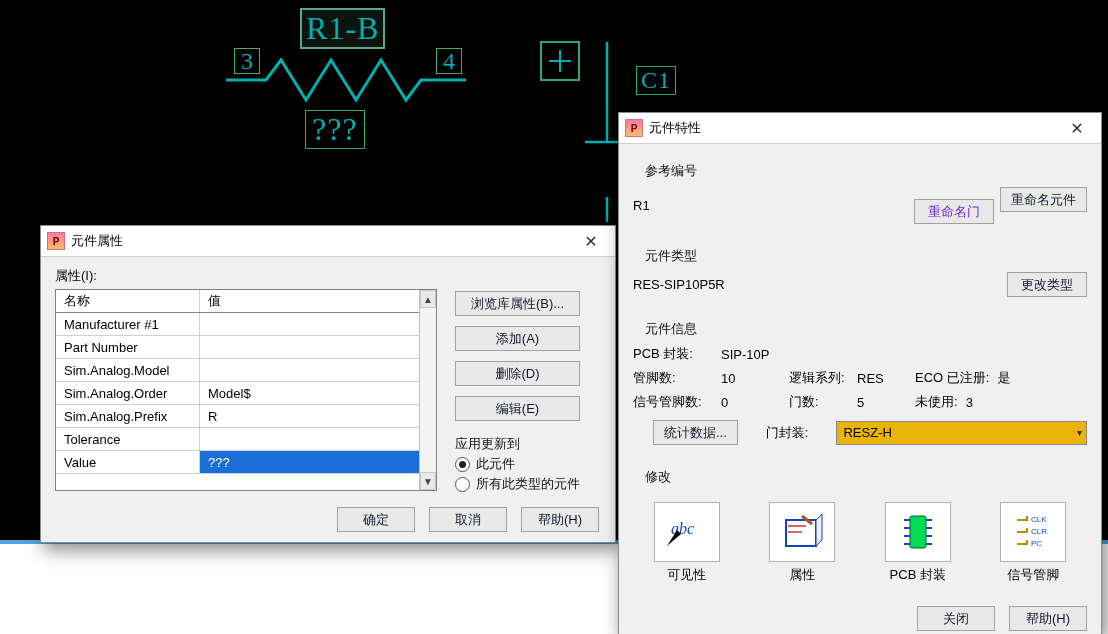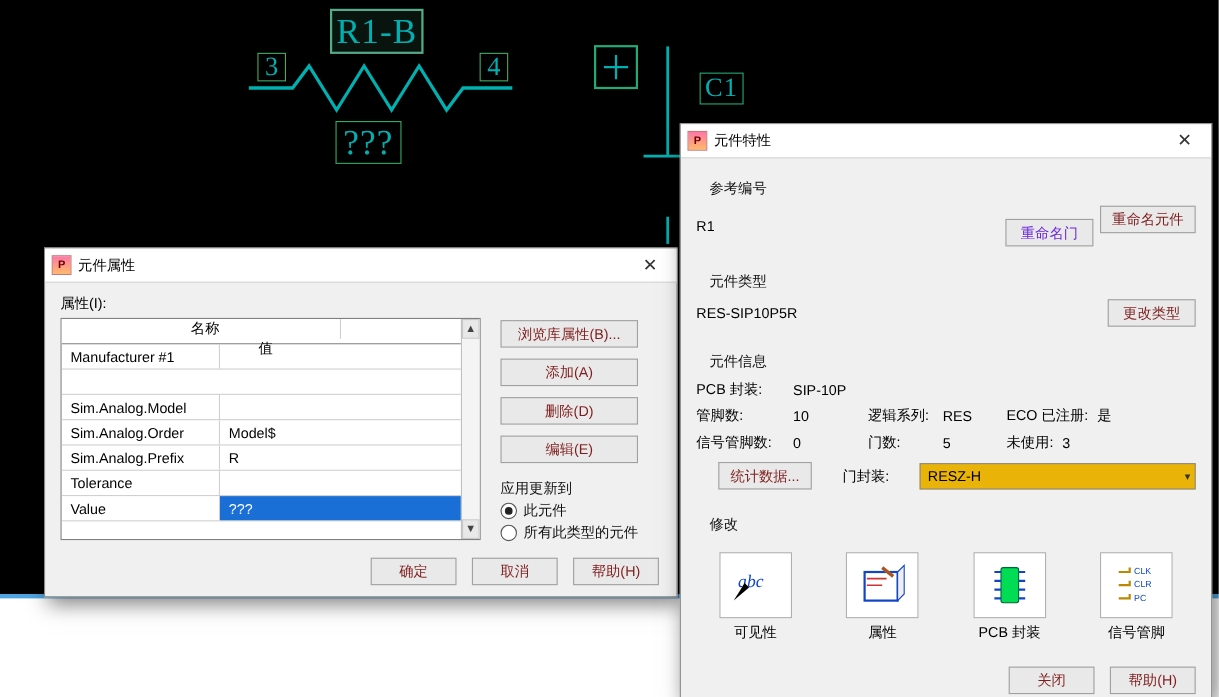--- a/index.html
+++ b/index.html
@@ -122,21 +122,21 @@
   .btn {
     display: inline-flex;
     align-items: center;
     justify-content: center;
     height: 25px;
     min-width: 90px;
     padding: 0 10px;
     background: #e9e9e9;
     border: 1px solid #a0a0a0;
     font-size: 13px;
-    color: #7f1d1d;
+    color: #0f172a;
     cursor: pointer;
     box-sizing: border-box;
   }
   .btn.small { min-width: 80px; }
   .groupbox {
     border: 0;
     padding: 0;
     margin: 0 0 10px 0;
   }
   .groupbox .legend {
@@ -166,21 +166,21 @@
   .table-core {
     flex:1;
     font-size: 13px;
   }
   .thead, .trow {
     display:flex;
     height: 22px;
     border-bottom: 1px solid #d0d0d0;
     align-items: center;
   }
-  .thead { background: #fff; font-weight: normal; border-bottom:1px solid #888;flex-direction:column;}
+  .thead { background: #fff; font-weight: normal; border-bottom:1px solid #888;}
   .tcell1 { width: 135px; padding-left: 8px; border-right:1px solid #d0d0d0; height:100%; display:flex; align-items:center;}
   .tcell2 { flex:1; padding-left: 8px;  height:100%; display:flex; align-items:center;}
   .trow.sel .tcell2 { background:#1a6fd6; color:#fff; }
   .vscroll {
     width: 16px;
     background:#f0f0f0;
     border-left:1px solid #c0c0c0;
     display:flex; flex-direction:column;
   }
   .vscroll .arrow { height:16px; display:flex;align-items:center;justify-content:center;font-size:10px;color:#444;background:#e8e8e8;border:1px solid #c8c8c8;}
@@ -319,20 +319,21 @@
               <div class="table-core">
                 <div class="thead">
                   <div class="tcell1">名称</div>
                   <div class="tcell2">值</div>
                 </div>
                 <div class="trow">
                   <div class="tcell1">Manufacturer #1</div>
                   <div class="tcell2"></div>
                 </div>
                 <div class="trow">
+                  <div class="tcell1">Part Number</div>
                   <div class="tcell2"></div>
                 </div>
                 <div class="trow">
                   <div class="tcell1">Sim.Analog.Model</div>
                   <div class="tcell2"></div>
                 </div>
                 <div class="trow">
                   <div class="tcell1">Sim.Analog.Order</div>
                   <div class="tcell2">Model$</div>
                 </div>

